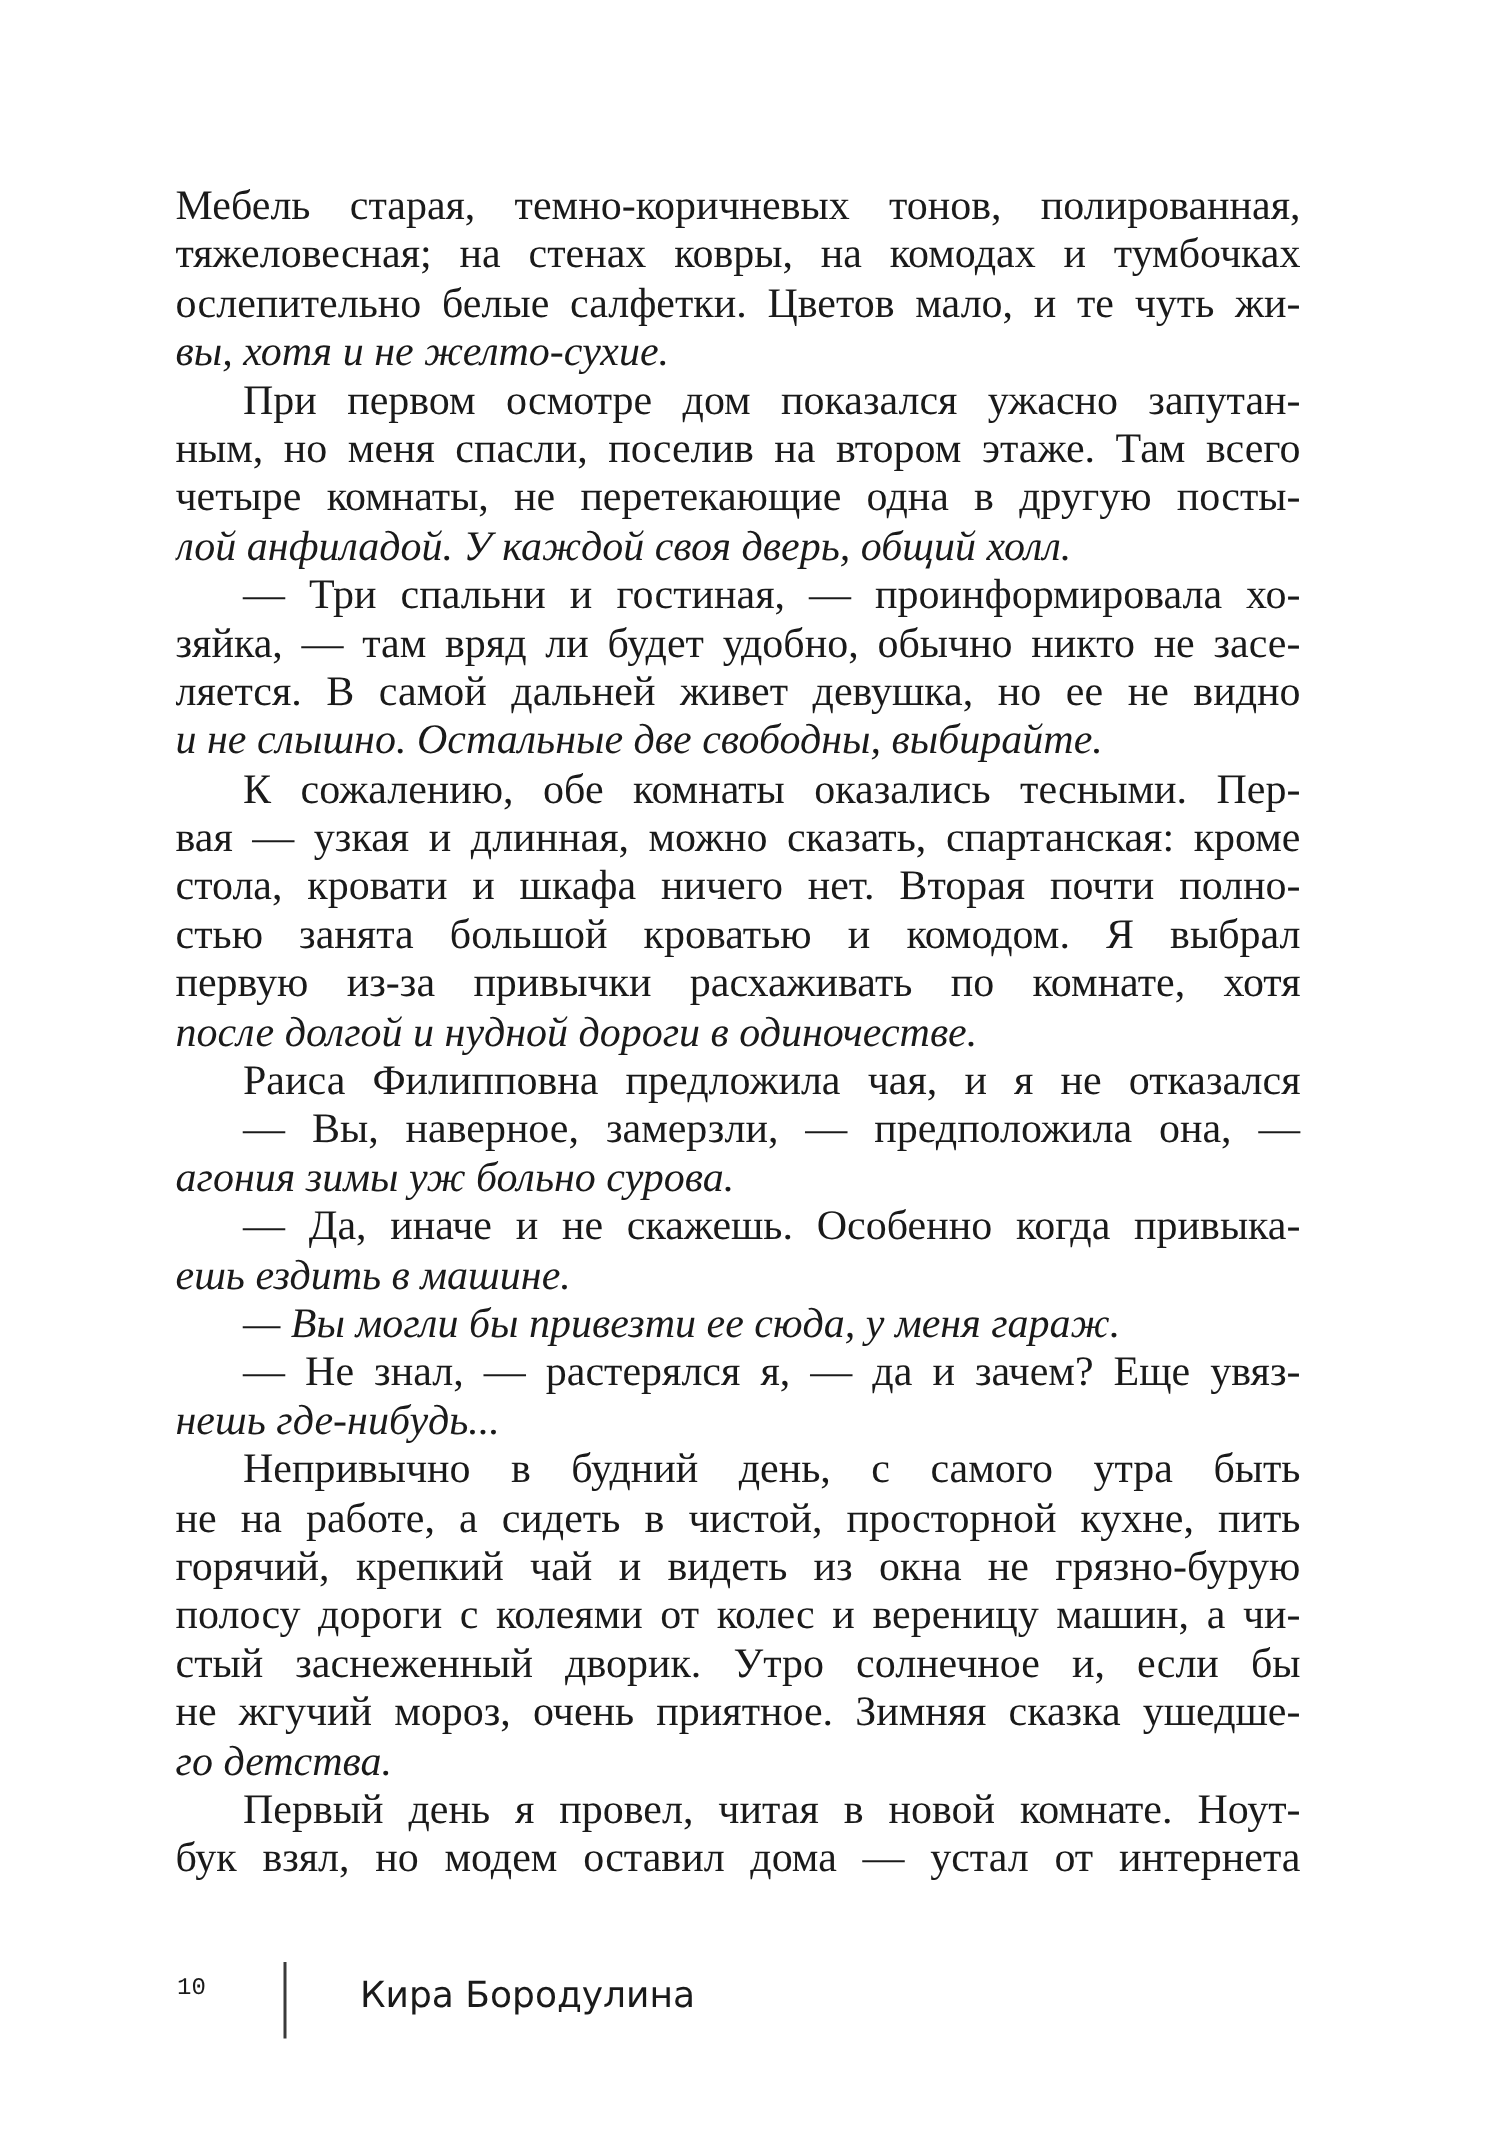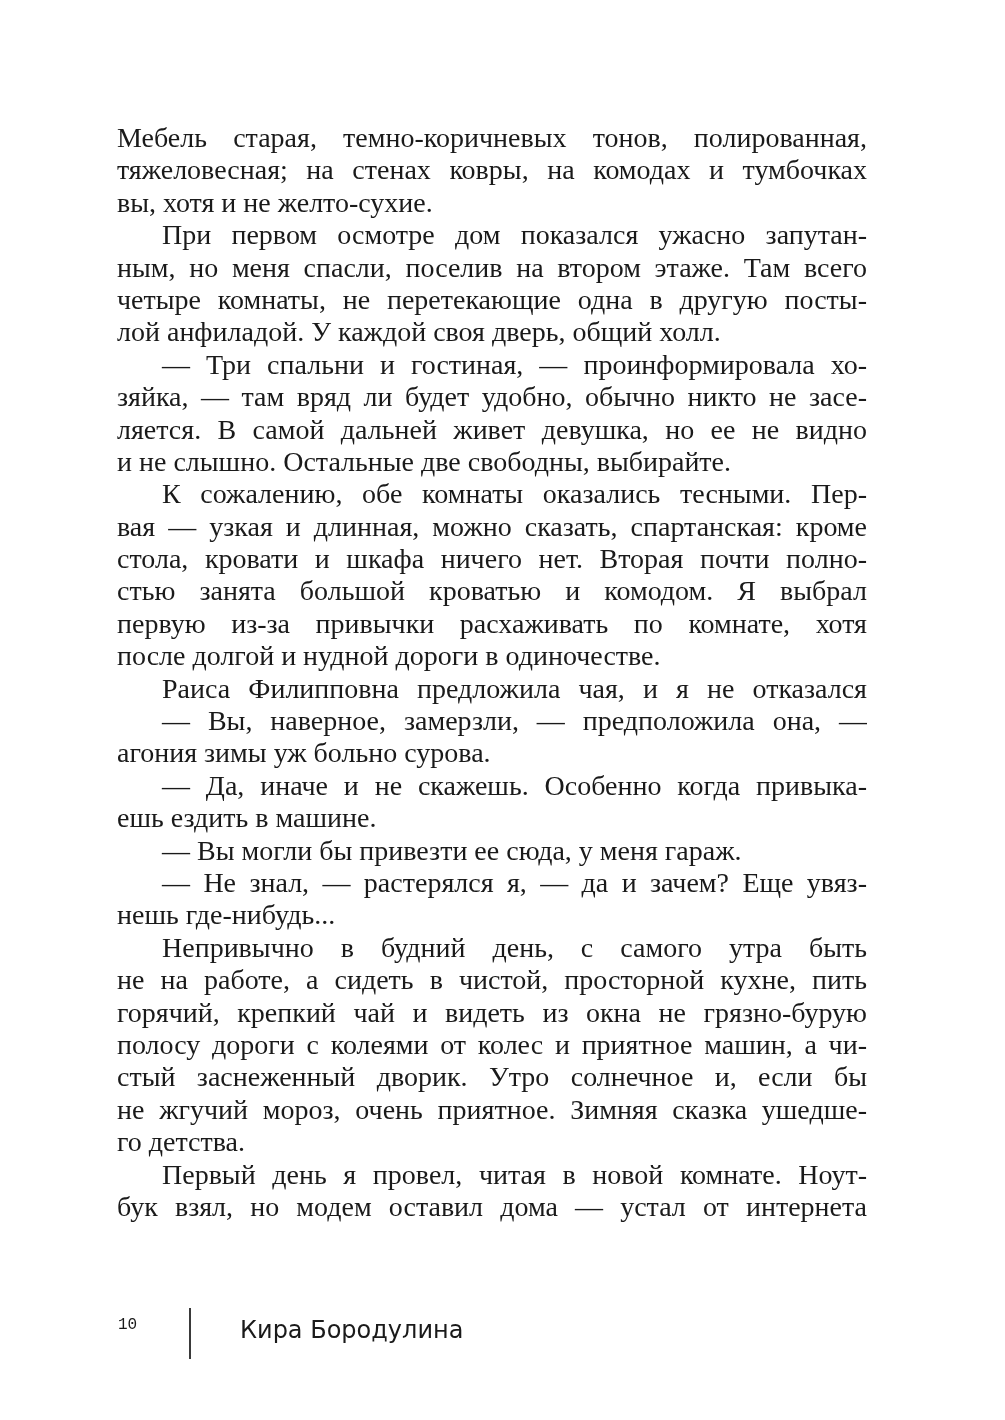--- a/index.html
+++ b/index.html
@@ -29,20 +29,21 @@
       white-space: nowrap;
       text-align: justify;
       text-align-last: justify;
       overflow: hidden;
     }
     .line.indent {
       padding-left: 45px;
     }
     .line.last {
       text-align-last: left;
+      font-style: italic;
     }
     .footer-page-number {
       position: absolute;
       left: 118px;
       top: 1316px;
       font-family: Liberation Mono, monospace;
       font-size: 16px;
       color: #1a1a1a;
     }
     .footer-divider {
@@ -61,20 +62,21 @@
       font-size: 24px;
       color: #1a1a1a;
     }
   </style>
 </head>
 <body>
 
 <div class="text-block" id="text-block">
     <span class="line">Мебель старая, темно-коричневых тонов, полированная,</span>
     <span class="line">тяжеловесная; на стенах ковры, на комодах и тумбочках</span>
+    <span class="line">ослепительно белые салфетки. Цветов мало, и те чуть жи-</span>
     <span class="line last">вы, хотя и не желто-сухие.</span>
     <span class="line indent">При первом осмотре дом показался ужасно запутан-</span>
     <span class="line">ным, но меня спасли, поселив на втором этаже. Там всего</span>
     <span class="line">четыре комнаты, не перетекающие одна в другую посты-</span>
     <span class="line last">лой анфиладой. У каждой своя дверь, общий холл.</span>
     <span class="line indent">— Три спальни и гостиная, — проинформировала хо-</span>
     <span class="line">зяйка, — там вряд ли будет удобно, обычно никто не засе-</span>
     <span class="line">ляется. В самой дальней живет девушка, но ее не видно</span>
     <span class="line last">и не слышно. Остальные две свободны, выбирайте.</span>
     <span class="line indent">К сожалению, обе комнаты оказались тесными. Пер-</span>
@@ -87,21 +89,21 @@
     <span class="line indent">— Вы, наверное, замерзли, — предположила она, —</span>
     <span class="line last">агония зимы уж больно сурова.</span>
     <span class="line indent">— Да, иначе и не скажешь. Особенно когда привыка-</span>
     <span class="line last">ешь ездить в машине.</span>
     <span class="line indent last">— Вы могли бы привезти ее сюда, у меня гараж.</span>
     <span class="line indent">— Не знал, — растерялся я, — да и зачем? Еще увяз-</span>
     <span class="line last">нешь где-нибудь...</span>
     <span class="line indent">Непривычно в будний день, с самого утра быть</span>
     <span class="line">не на работе, а сидеть в чистой, просторной кухне, пить</span>
     <span class="line">горячий, крепкий чай и видеть из окна не грязно-бурую</span>
-    <span class="line">полосу дороги с колеями от колес и приятное машин, а чи-</span>
+    <span class="line">полосу дороги с колеями от колес и вереницу машин, а чи-</span>
     <span class="line">стый заснеженный дворик. Утро солнечное и, если бы</span>
     <span class="line">не жгучий мороз, очень приятное. Зимняя сказка ушедше-</span>
     <span class="line last">го детства.</span>
     <span class="line indent">Первый день я провел, читая в новой комнате. Ноут-</span>
     <span class="line">бук взял, но модем оставил дома — устал от интернета</span>
   </div>
 
 <div class="footer-page-number">10</div>
 <div class="footer-divider"></div>
 <div class="footer-author">Кира Бородулина</div>

